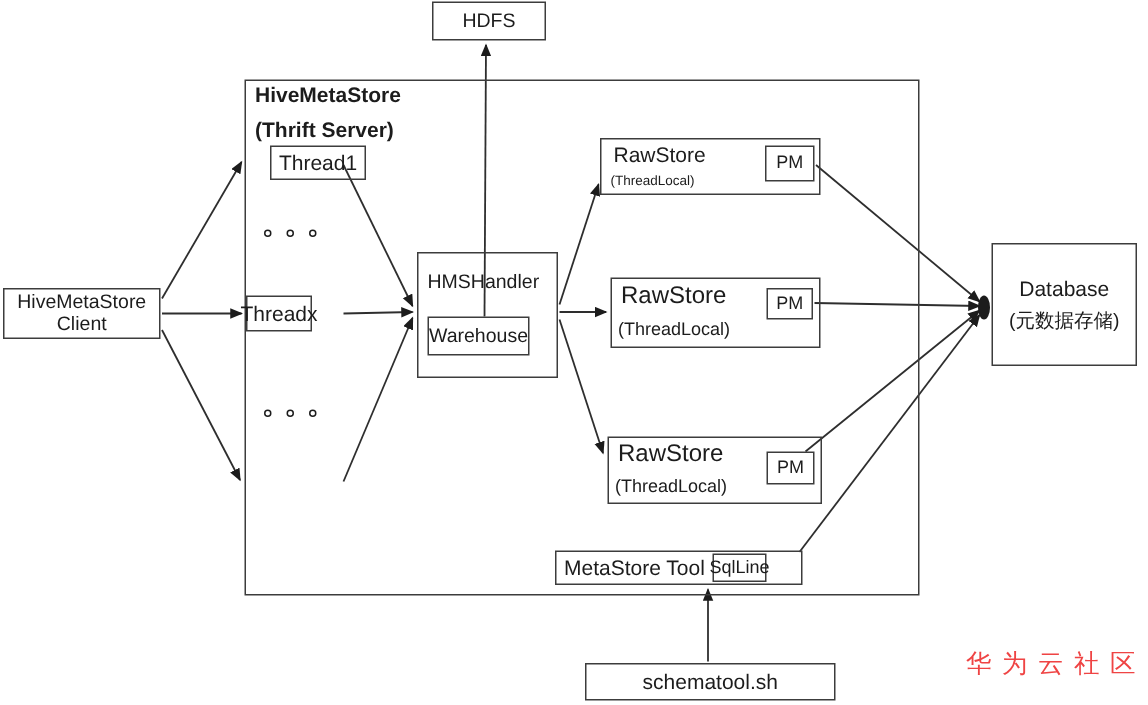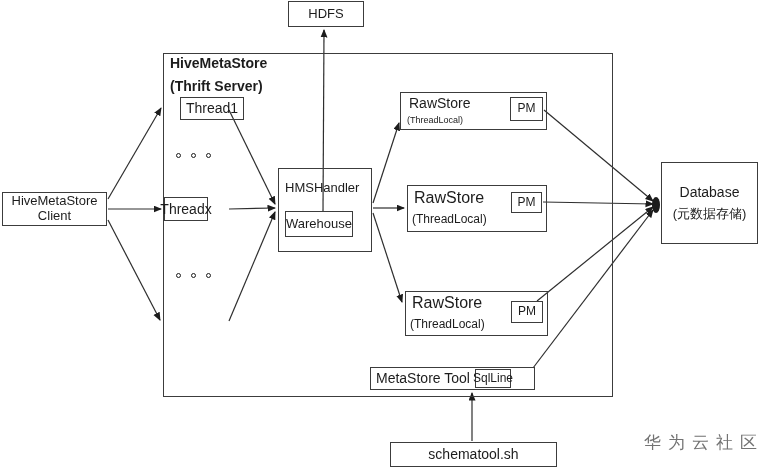--- a/index.html
+++ b/index.html
@@ -15,21 +15,21 @@
     display:flex;align-items:center;justify-content:center;
     text-align:center;font-size:13px;line-height:1.15;
   }
   .label{position:absolute;white-space:nowrap;}
   .bold{font-weight:bold;}
   .dots{position:absolute;display:flex;gap:10px;align-items:center;}
   .dots i{display:block;width:3px;height:3px;border:1px solid #1c1c1c;border-radius:50%;}
   .sub{display:block;}
   .corner-label{position:absolute;white-space:nowrap;}
   .watermark{
-    position:absolute;color:#737373;font-size:17px;letter-spacing:7px;
+    position:absolute;color:#ef4444;font-size:17px;letter-spacing:7px;
     white-space:nowrap;font-weight:400;
   }
 </style>
 </head>
 <body>
 
 <div class="stage">
 
   <svg class="wires" width="765" height="470" viewBox="0 0 765 470">
     <defs>

